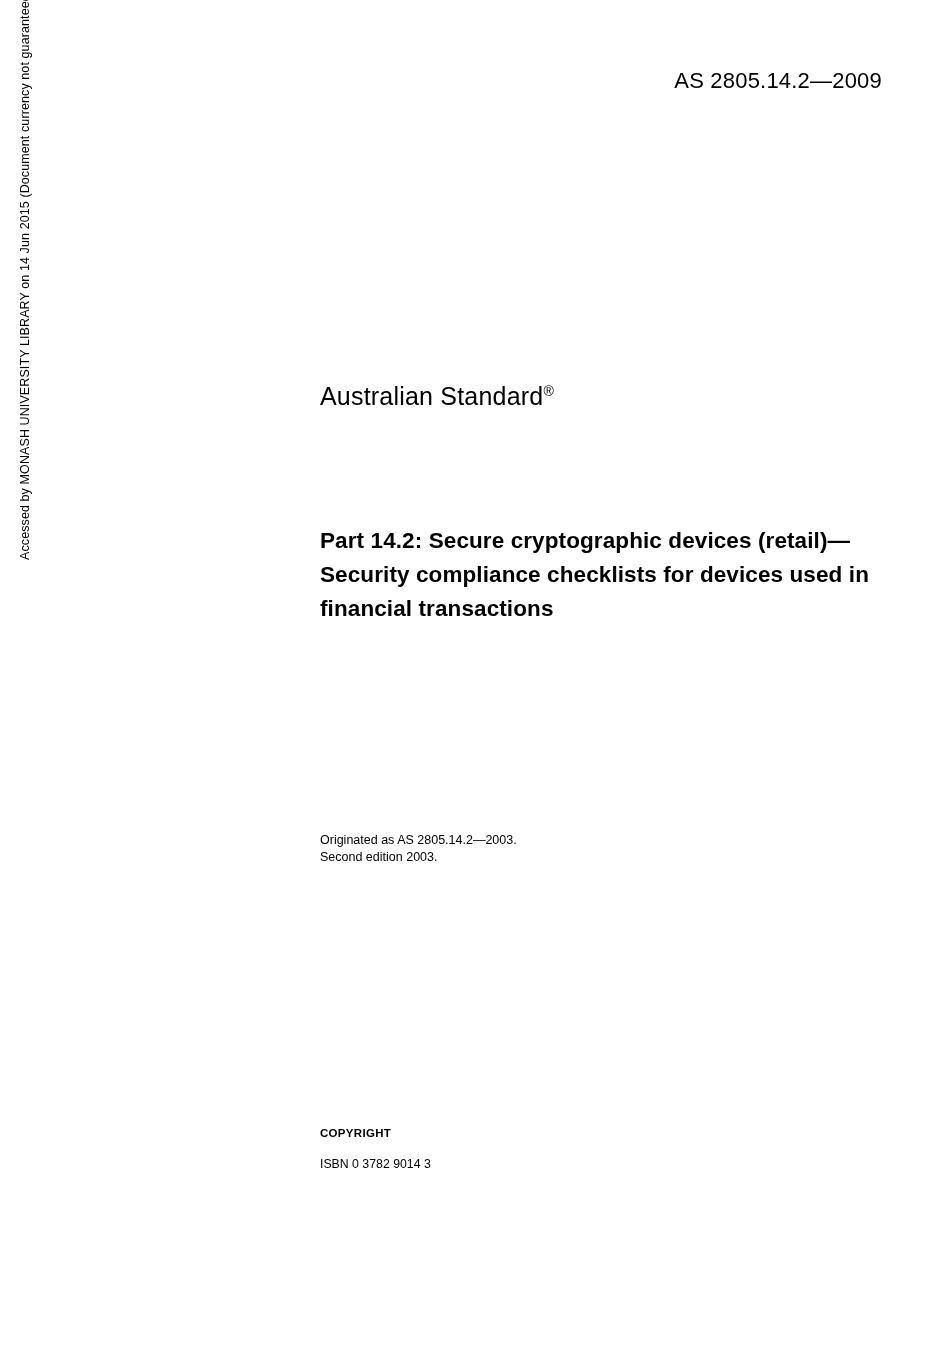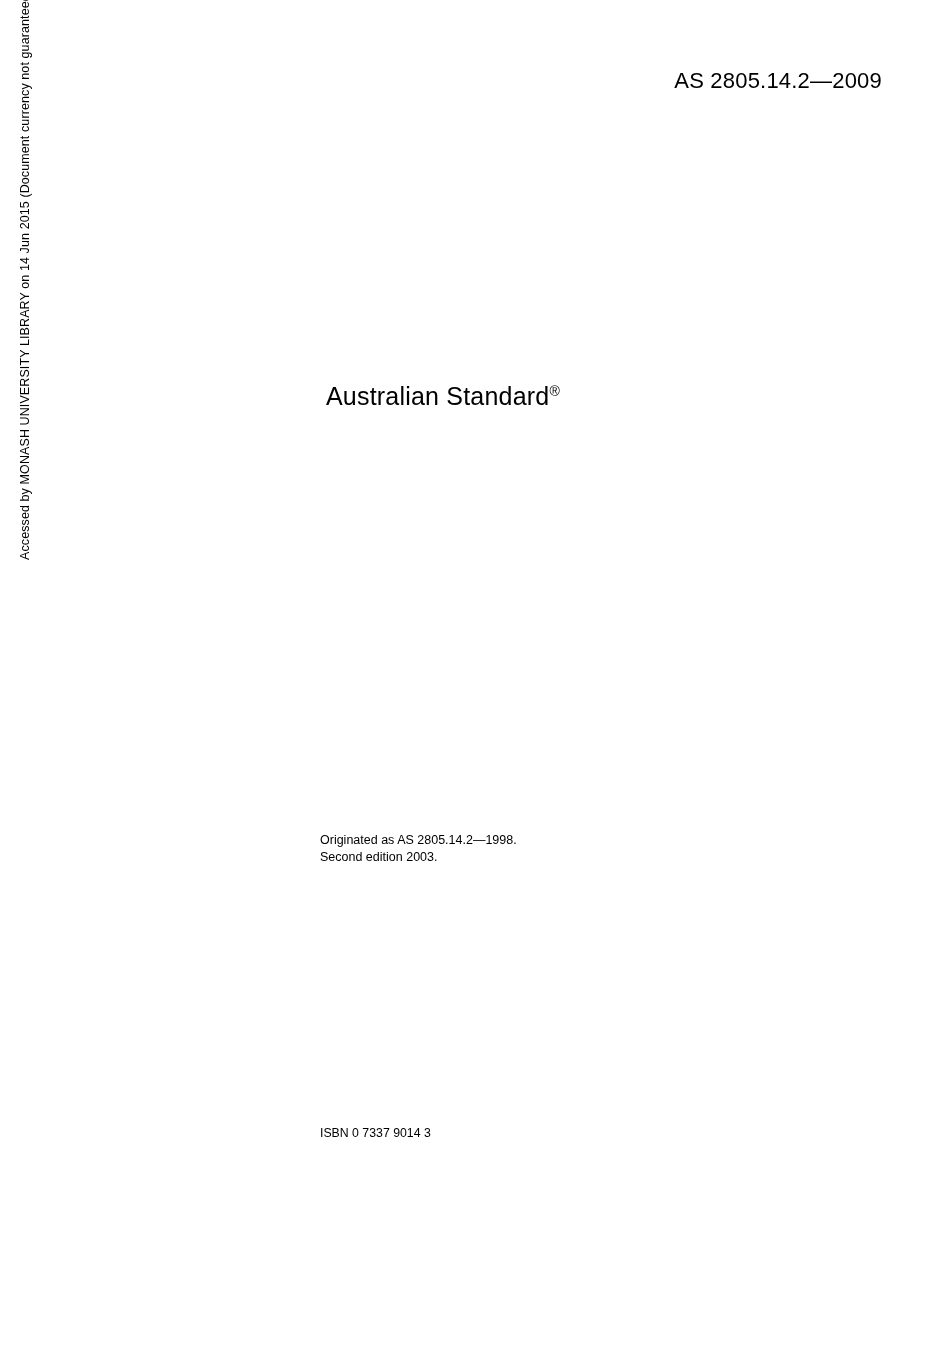--- a/index.html
+++ b/index.html
@@ -47,21 +47,21 @@
   .content {
     position: absolute;
     left: 320px;
     right: 62px;
     top: 0;
   }
 
   .au-standard {
     position: absolute;
     top: 382px;
-    left: 6px;
+    left: 0;
     font-size: 25px;
     font-weight: normal;
     letter-spacing: 0.2px;
   }
   .au-standard sup {
     font-size: 14px;
     vertical-align: super;
     line-height: 0;
   }
 
@@ -127,25 +127,27 @@
 
   <div class="doc-number">AS 2805.14.2—2009</div>
 
   <div class="content">
 
     <div class="au-standard">
       <span>Australian Standard</span><sup>®</sup>
     </div>
 
     <div class="title-block">
+      <h2 class="title-part">Part 14.2:  Secure cryptographic devices (retail)—Security compliance checklists for devices used in financial transactions</h2>
     </div>
 
     <div class="origin-block">
-      <div>Originated as AS 2805.14.2—1998.</div>
+      <div>Originated as AS 2805.14.2—2003.</div>
       <div>Second edition 2003.</div>
     </div>
 
     <div class="copyright-block">
-      <p>ISBN 0 7337 9014 3</p>
+      <p class="copyright-heading">COPYRIGHT</p>
+      <p>ISBN 0 3782 9014 3</p>
     </div>
 
   </div>
 </div>
 
 </body></html>

